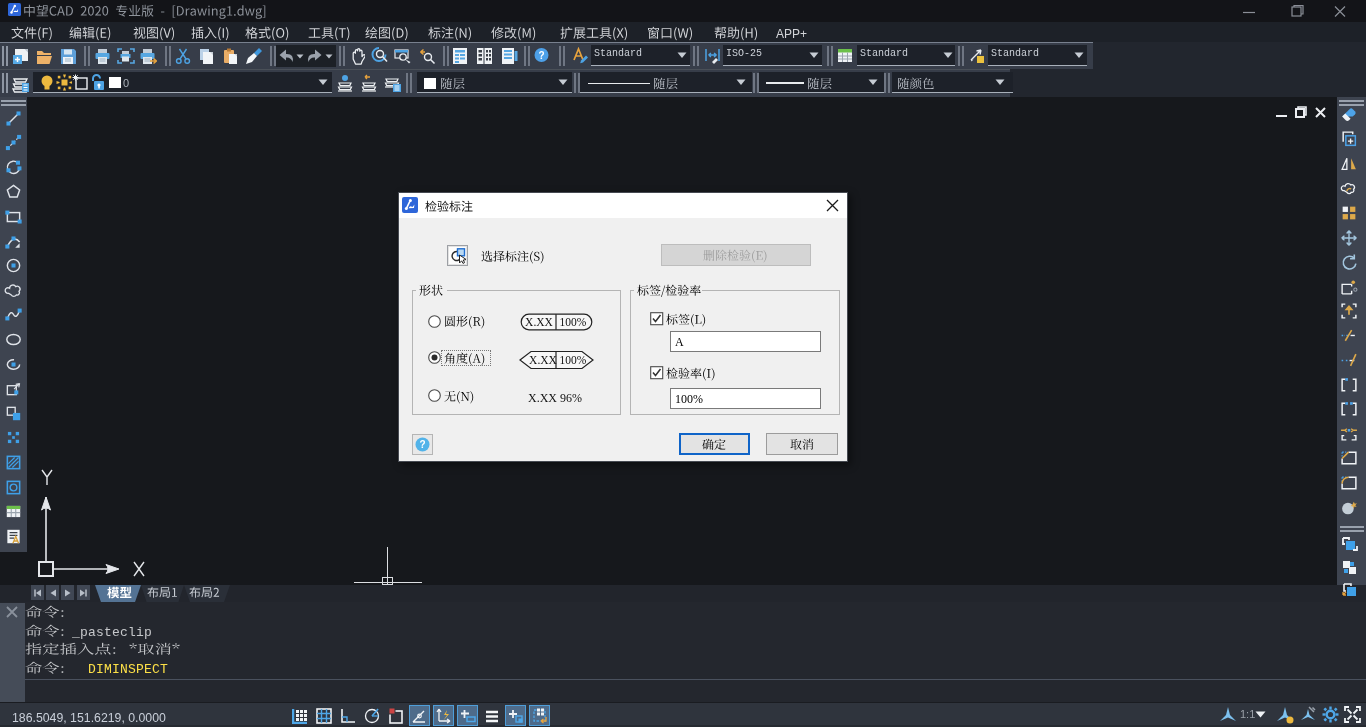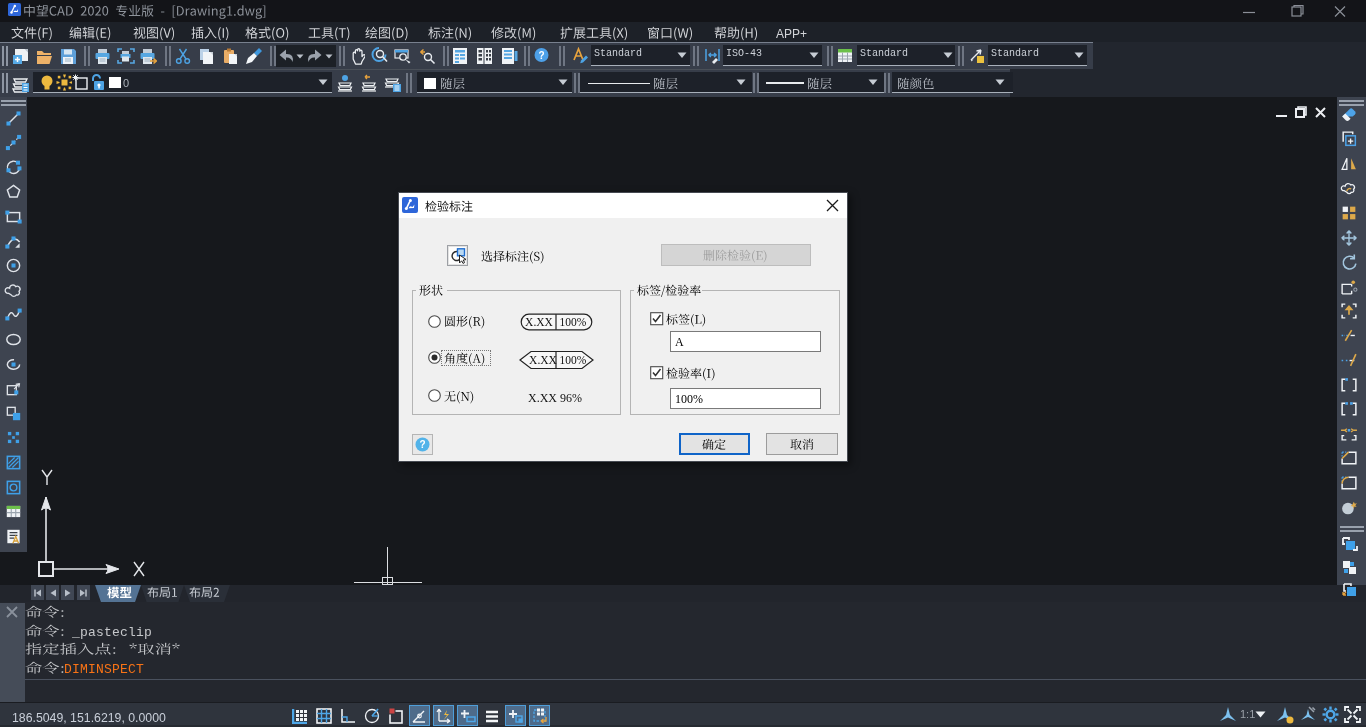--- a/index.html
+++ b/index.html
@@ -320,21 +320,21 @@
 <div class="abs" style="left:594px;top:48px;font:normal 10px 'Liberation Mono',monospace;color:#cdd2d9;letter-spacing:0;white-space:pre">Standard</div>
 <svg class="abs" style="left:704px;top:47px" width="17" height="17">
     <path d="M2 2 V14 M15 2 V14" stroke="#4da3e4" stroke-width="1.5"></path>
     <path d="M4.5 8 h8 M4.5 8 l2.5-2 M4.5 8 l2.5 2 M12.5 8 l-2.5-2 M12.5 8 l-2.5 2" stroke="#4da3e4" stroke-width="1.3" fill="none"></path>
     <path d="M8 15 l4-4 2 2 -4 4z" fill="#e8ecf0"></path>
   </svg>
 <div class="" style="left:723px;top:45px;width:99px;height:21px;background:#1d2129;border-bottom:1px solid #a8b0ba;position:absolute"></div>
 <svg class="abs" style="left:809px;top:52px" width="11" height="7">
     <path d="M0.5 0.5 h9 l-4.5 5.5z" fill="#c6ccd4"></path>
   </svg>
-<div class="abs" style="left:726px;top:48px;font:normal 10px 'Liberation Mono',monospace;color:#cdd2d9;letter-spacing:0;white-space:pre">ISO-43</div>
+<div class="abs" style="left:726px;top:48px;font:normal 10px 'Liberation Mono',monospace;color:#cdd2d9;letter-spacing:0;white-space:pre">ISO-25</div>
 <svg class="abs" style="left:837px;top:48px" width="17" height="17">
     <rect x="1" y="1" width="14" height="13" fill="#f0f3f6"></rect>
     <rect x="1" y="1" width="14" height="3.5" fill="#6cc04a"></rect>
     <path d="M5.5 4.5 V14 M10.5 4.5 V14 M1 8 h14 M1 11 h14" stroke="#9aa4ae"></path>
   </svg>
 <div class="" style="left:857px;top:45px;width:98px;height:21px;background:#1d2129;border-bottom:1px solid #a8b0ba;position:absolute"></div>
 <svg class="abs" style="left:943px;top:52px" width="11" height="7">
     <path d="M0.5 0.5 h9 l-4.5 5.5z" fill="#c6ccd4"></path>
   </svg>
 <div class="abs" style="left:860px;top:48px;font:normal 10px 'Liberation Mono',monospace;color:#cdd2d9;letter-spacing:0;white-space:pre">Standard</div>
@@ -668,21 +668,21 @@
     <path d="M1 0.5 v7 l5-3.5z" fill="#b8bfc9"></path>
   </svg>
 <div class="abs" style="left:95px;top:585px;width:46px;height:17px;background:#547394;clip-path:polygon(0 0,100% 0,87% 100%,13% 100%)"></div>
 <div class="abs" style="left:141px;top:585px;width:43px;height:17px;background:#2a2f38;clip-path:polygon(0 0,100% 0,87% 100%,13% 100%)"></div>
 <div class="abs" style="left:184px;top:585px;width:46px;height:17px;background:#2a2f38;clip-path:polygon(0 0,100% 0,87% 100%,13% 100%)"></div>
 <svg class="abs" style="left:6px;top:606px" width="13" height="13">
     <path d="M1 1 L11 11 M11 1 L1 11" stroke="#8a919c" stroke-width="1.8"></path>
   </svg>
 <div class="abs" style="left:25px;top:679px;width:1341px;height:1px;background:#4a515e"></div>
 <div class="abs" style="left:72px;top:625px;font:normal 13px 'Liberation Mono',monospace;color:#c6c8cb;letter-spacing:0.2px;white-space:pre">_pasteclip</div>
-<div class="abs" style="left:64px;top:662px;font:normal 13px 'Liberation Mono',monospace;color:#f97316;letter-spacing:0.2px;white-space:pre">DIMINSPECT</div>
+<div class="abs" style="left:88px;top:662px;font:normal 13px 'Liberation Mono',monospace;color:#fde047;letter-spacing:0.2px;white-space:pre">DIMINSPECT</div>
 <div class="abs" style="left:12px;top:710.5px;font:normal 12.3px 'Liberation Sans',sans-serif;color:#c9cfd9;letter-spacing:0;white-space:pre">186.5049, 151.6219, 0.0000</div>
 <div class="" style="left:409px;top:705px;width:21px;height:21px;background:#4e6b8a;border:1px solid #4e9ed9;position:absolute"></div>
 <div class="" style="left:433px;top:705px;width:21px;height:21px;background:#4e6b8a;border:1px solid #4e9ed9;position:absolute"></div>
 <div class="" style="left:457px;top:705px;width:21px;height:21px;background:#4e6b8a;border:1px solid #4e9ed9;position:absolute"></div>
 <div class="" style="left:505px;top:705px;width:21px;height:21px;background:#4e6b8a;border:1px solid #4e9ed9;position:absolute"></div>
 <div class="" style="left:529px;top:705px;width:21px;height:21px;background:#4e6b8a;border:1px solid #4e9ed9;position:absolute"></div>
 <svg class="abs" style="left:292px;top:708px" width="16" height="16">
     <path d="M1 1 v14 h14" stroke="#4ea7e8" stroke-width="2.5" fill="none"></path>
     <g fill="#f0f3f6">
       <rect x="4" y="2" width="3" height="3"></rect>

